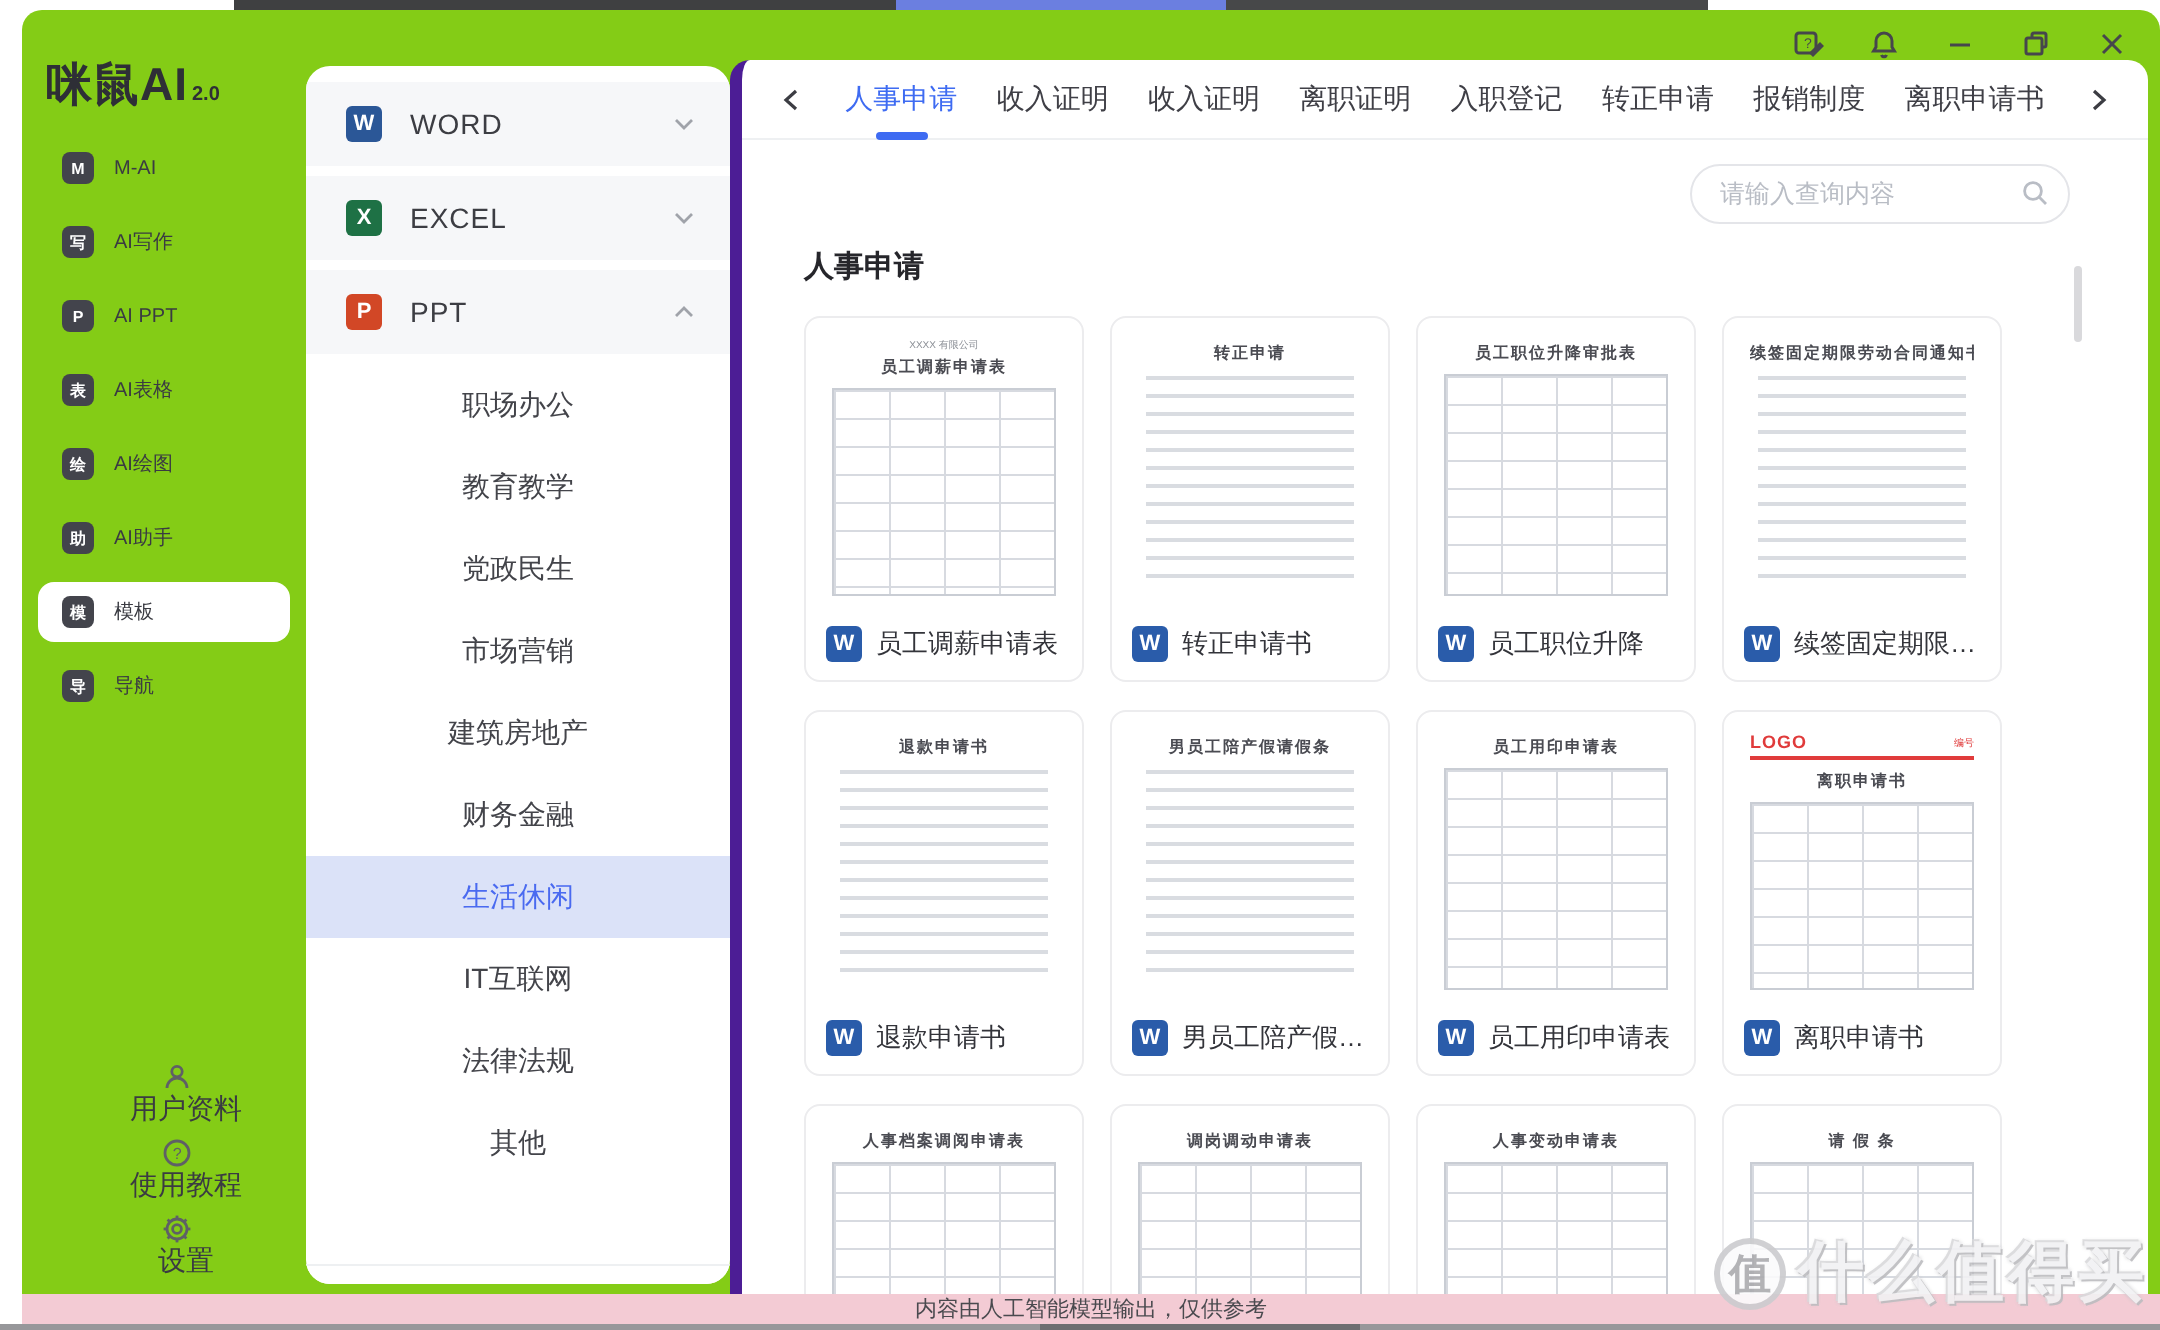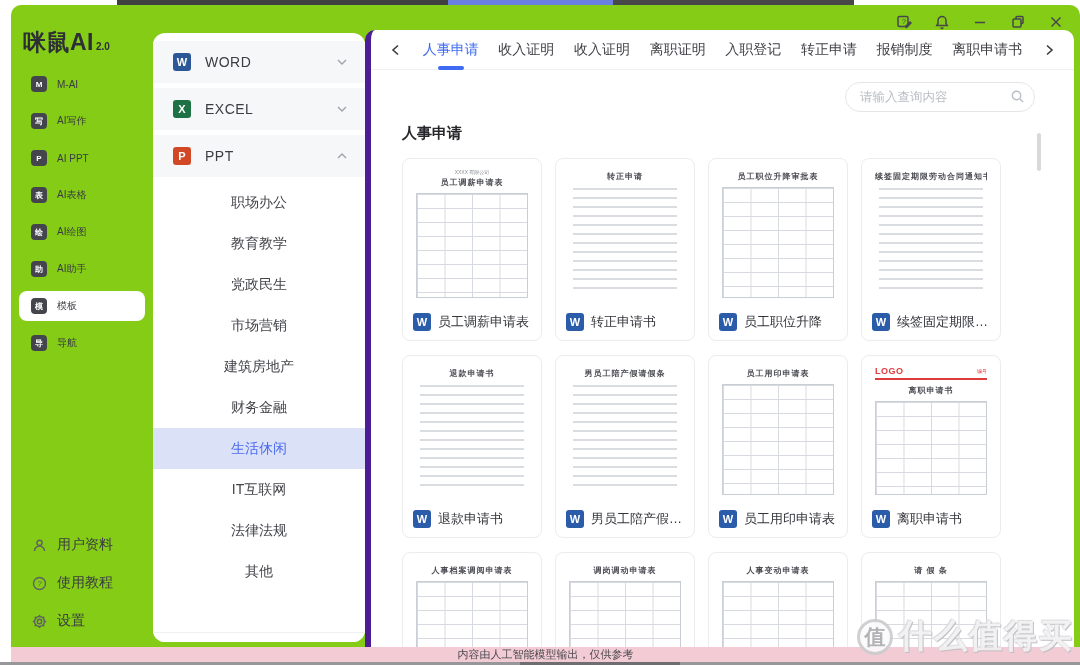--- a/index.html
+++ b/index.html
@@ -26,21 +26,21 @@
   .left-sidebar { position:absolute; left:0; top:0; bottom:0; width:142px; }
   .logo-row { padding:22px 0 0 12px; display:flex; align-items:baseline; }
   .logo-text { font-size:23px; font-weight:bold; color:#2e2f36; letter-spacing:0.5px; }
   .logo-version { font-size:10px; font-weight:bold; color:#2e2f36; margin-left:2px; }
   .primary-nav { position:absolute; top:64px; left:0; right:0; display:flex; flex-direction:column; gap:7px; }
   .nav-item { height:30px; margin:0 8px; display:flex; align-items:center; padding-left:12px; border-radius:8px; cursor:pointer; }
   .nav-item.active { background:#ffffff; }
   .nav-glyph { width:16px; height:16px; border-radius:4px; background:#43444c; color:#fff; font-size:8px; font-weight:bold; display:flex; align-items:center; justify-content:center; flex:none; }
   .nav-label { margin-left:10px; font-size:10px; color:#3a3b42; }
   .footer-nav { position:absolute; bottom:26px; left:0; right:0; display:flex; flex-direction:column; gap:8px; }
-  .footer-item { height:30px; margin:0 8px; display:flex; align-items:center; padding-left:12px; cursor:pointer; }
+  .footer-item { height:30px; margin:0 8px; display:flex; align-items:center; padding-left:12px; cursor:pointer;flex-direction:column; }
   .footer-icon { width:16px; height:16px; flex:none; display:flex; align-items:center; justify-content:center; }
   .footer-icon svg { stroke:#5f6066; fill:none; stroke-width:1.4; }
   .footer-label { margin-left:10px; font-size:14px; color:#3a3b42; }
 
   
   .secondary-panel { position:absolute; left:142px; width:212px; top:28px; bottom:20px; background:#ffffff; border-radius:12px; overflow:hidden; }
   .section-row { height:42px; margin-bottom:5px; background:#f6f7f9; display:flex; align-items:center; padding:0 18px 0 20px; cursor:pointer; }
   .sections { padding-top:8px; }
   .office-chip { width:18px; height:18px; border-radius:3px; color:#fff; font-size:11px; font-weight:bold; display:flex; align-items:center; justify-content:center; flex:none; }
   .section-label { flex:1; margin-left:14px; font-size:14px; font-weight:500; color:#3c3d43; letter-spacing:0.5px; }

